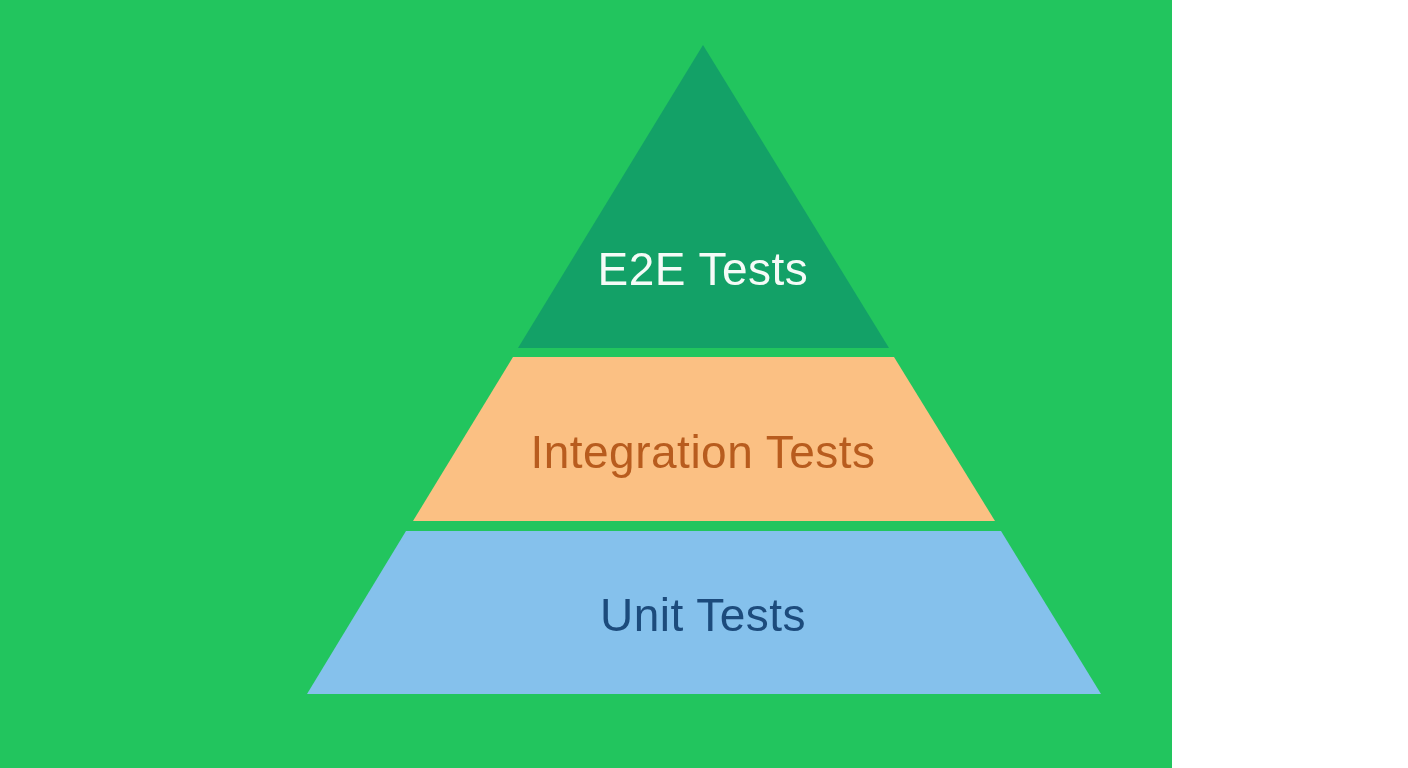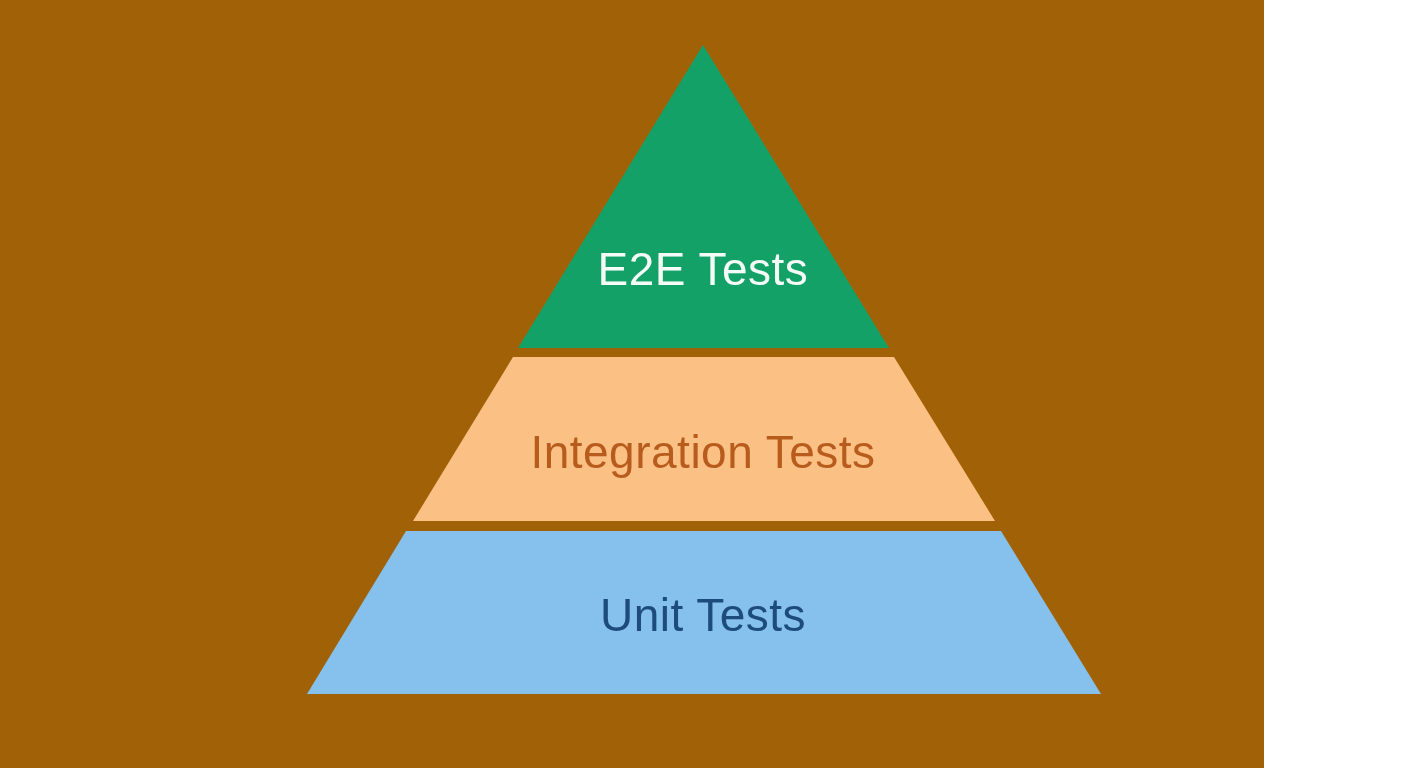--- a/index.html
+++ b/index.html
@@ -6,23 +6,23 @@
     margin: 0;
     padding: 0;
     width: 1408px;
     height: 768px;
     background: #ffffff;
     overflow: hidden;
     font-family: "Liberation Sans", "DejaVu Sans", sans-serif;
   }
   .stage {
     position: relative;
-    width: 1264px;
+    width: 1172px;
     height: 768px;
-    background: #a16207;
+    background: #22c55e;
   }
   svg.pyramid {
     display: block;
     width: 1408px;
     height: 768px;
   }
   .tier-label {
     font-family: "Liberation Sans", "DejaVu Sans", sans-serif;
     font-size: 46px;
     font-weight: 400;

